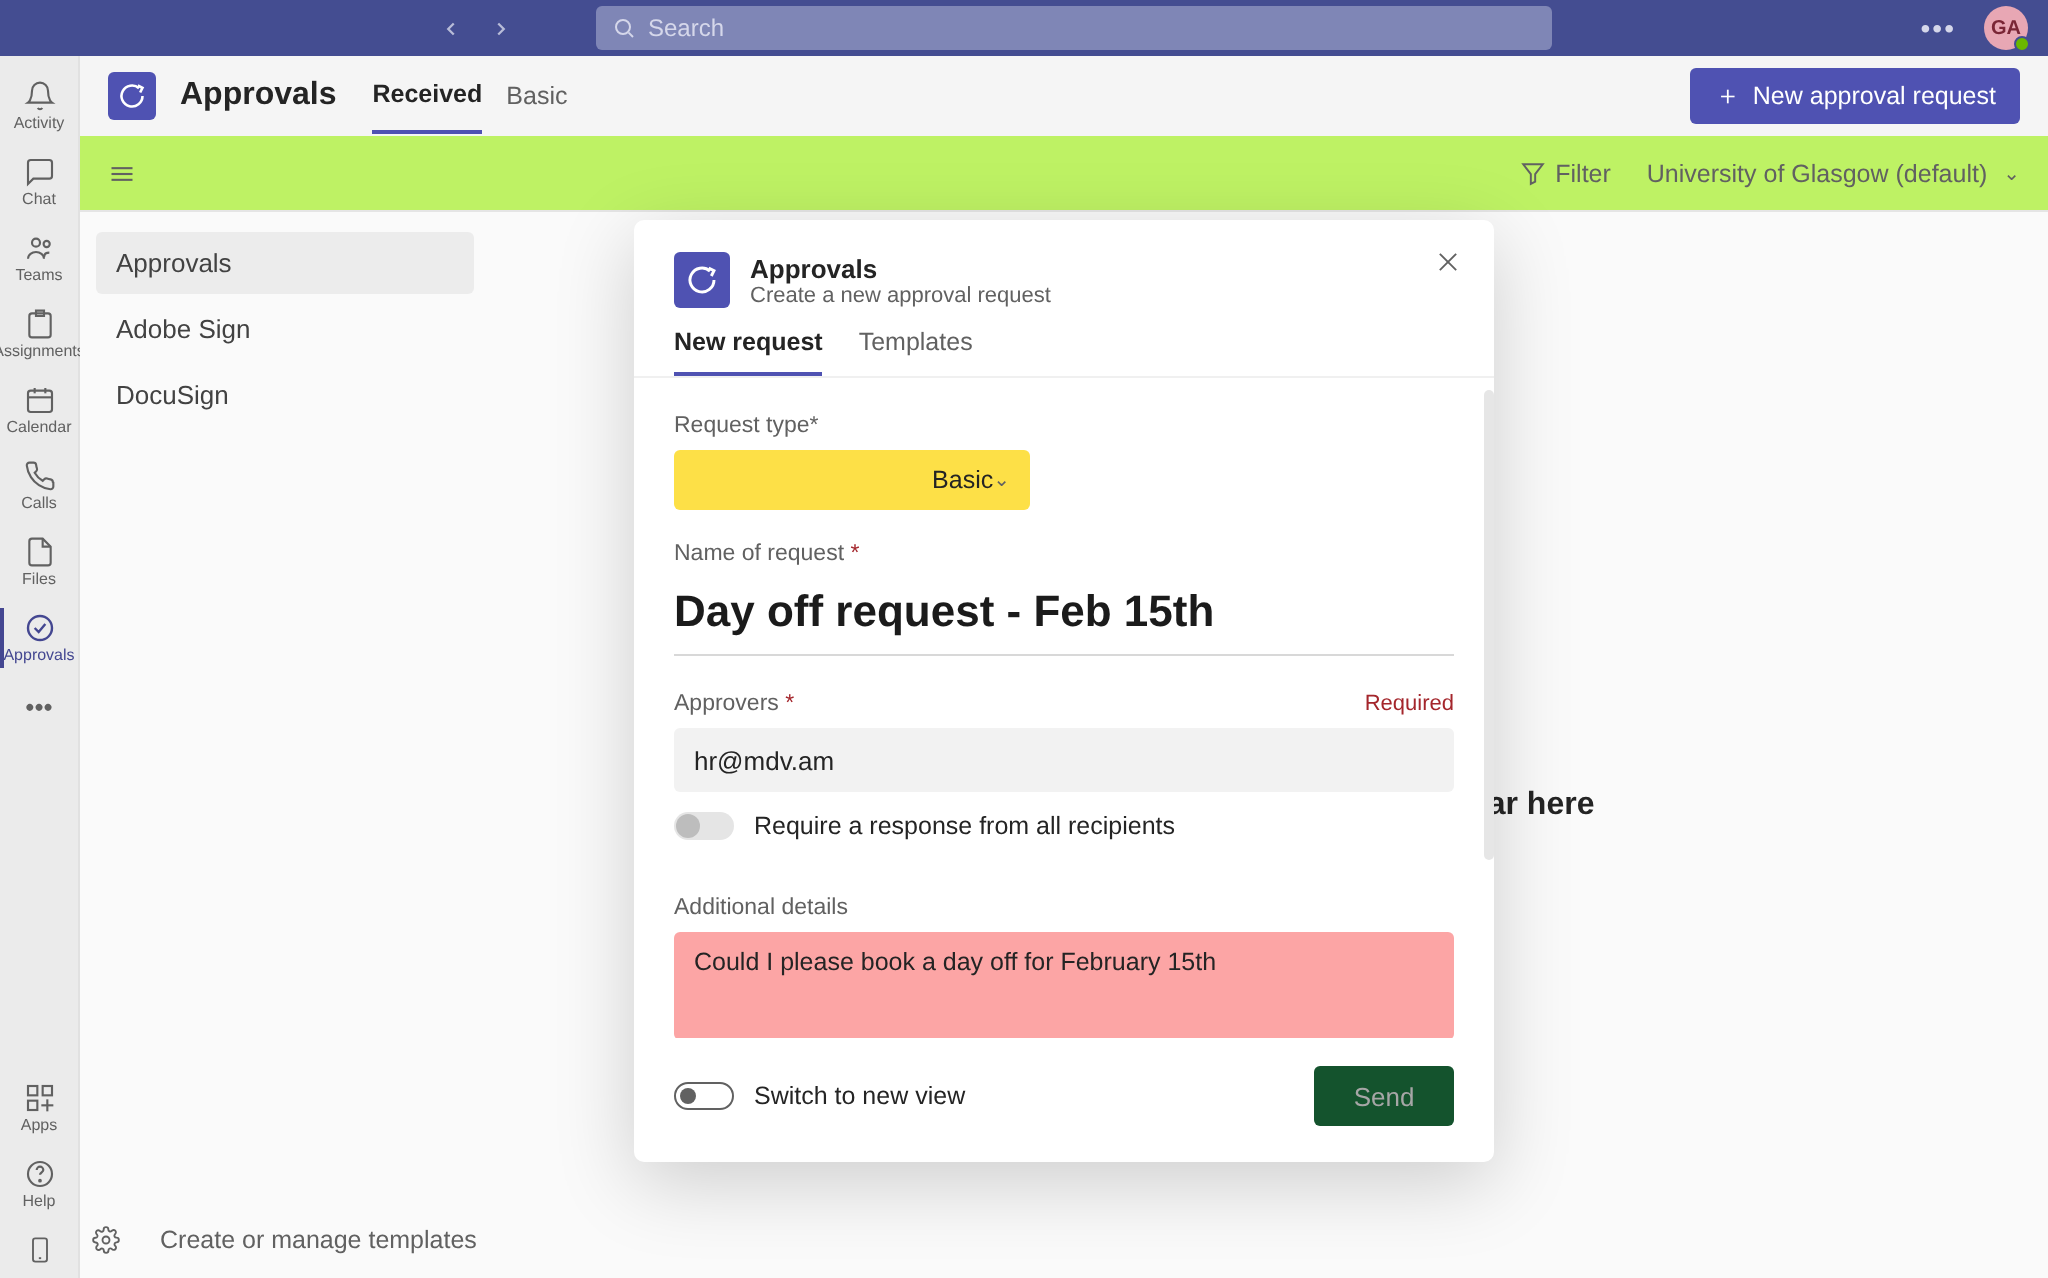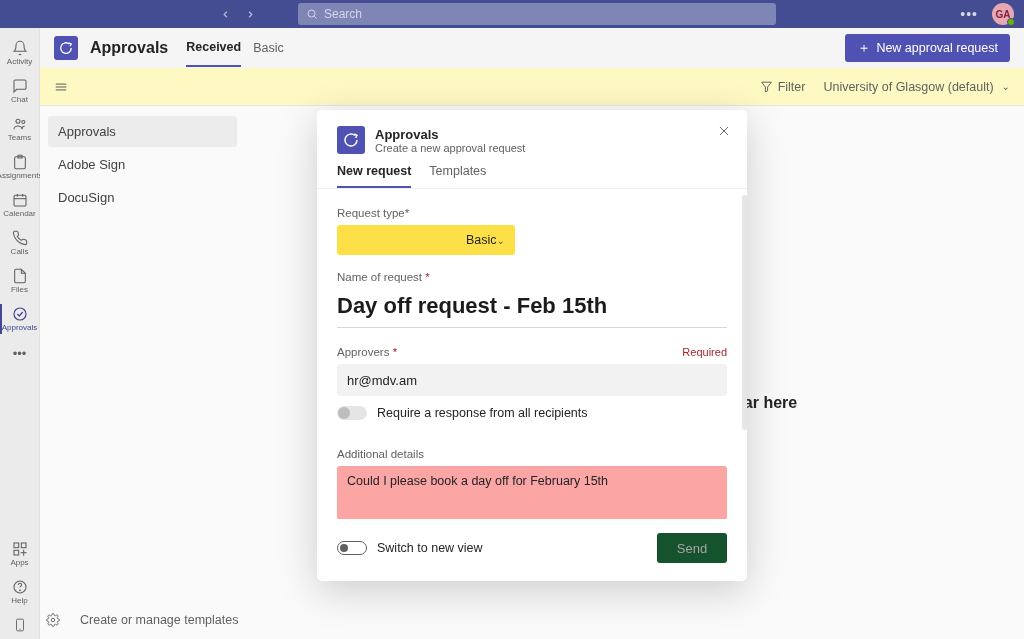--- a/index.html
+++ b/index.html
@@ -34,21 +34,21 @@
   .page-header { height: 40px; display: flex; align-items: center; padding: 0 14px; gap: 12px; background: #f5f5f5; }
   .app-tile { width: 24px; height: 24px; background: #4f52b2; border-radius: 3px; display: flex; align-items: center; justify-content: center; color: #fff; font-size: 13px; }
   .page-title { font-weight: 700; font-size: 16px; color: #242424; margin-right: 6px; }
   .page-tab { font-size: 12.5px; color: #616161; padding: 11px 0; cursor: pointer; }
   .page-tab.active { color: #242424; font-weight: 600; border-bottom: 2.5px solid #4f52b2; }
   .header-spacer { flex: 1; }
   .new-btn { background: #4f52b2; color: #fff; border: none; border-radius: 3px; height: 28px; padding: 0 12px; font-size: 12.5px; display: flex; align-items: center; gap: 6px; cursor: pointer; }
   .new-btn .plus { font-size: 13px; }
 
   
-  .sub-header { height: 38px; display: flex; align-items: center; padding: 0 14px; border-bottom: 1px solid #e5e5e5; background: #fef9c3; }
+  .sub-header { height: 38px; display: flex; align-items: center; padding: 0 14px; border-bottom: 1px solid #e5e5e5; background: #bef264; }
   .sub-header .ham { color: #616161; font-size: 13px; }
   .sub-header .flex1 { flex: 1; }
   .filter-btn { display: flex; align-items: center; gap: 5px; color: #616161; font-size: 12.5px; cursor: pointer; margin-right: 18px; }
   .scope { display: flex; align-items: center; gap: 8px; color: #616161; font-size: 12.5px; cursor: pointer; }
   .scope .chev { font-size: 10px; }
 
   
   .body-row { flex: 1; display: flex; background: #fafafa; position: relative; }
   .side-list { width: 205px; padding: 10px 8px; }
   .side-item { padding: 8px 10px; font-size: 13px; color: #424242; border-radius: 3px; cursor: pointer; margin-bottom: 2px; }

